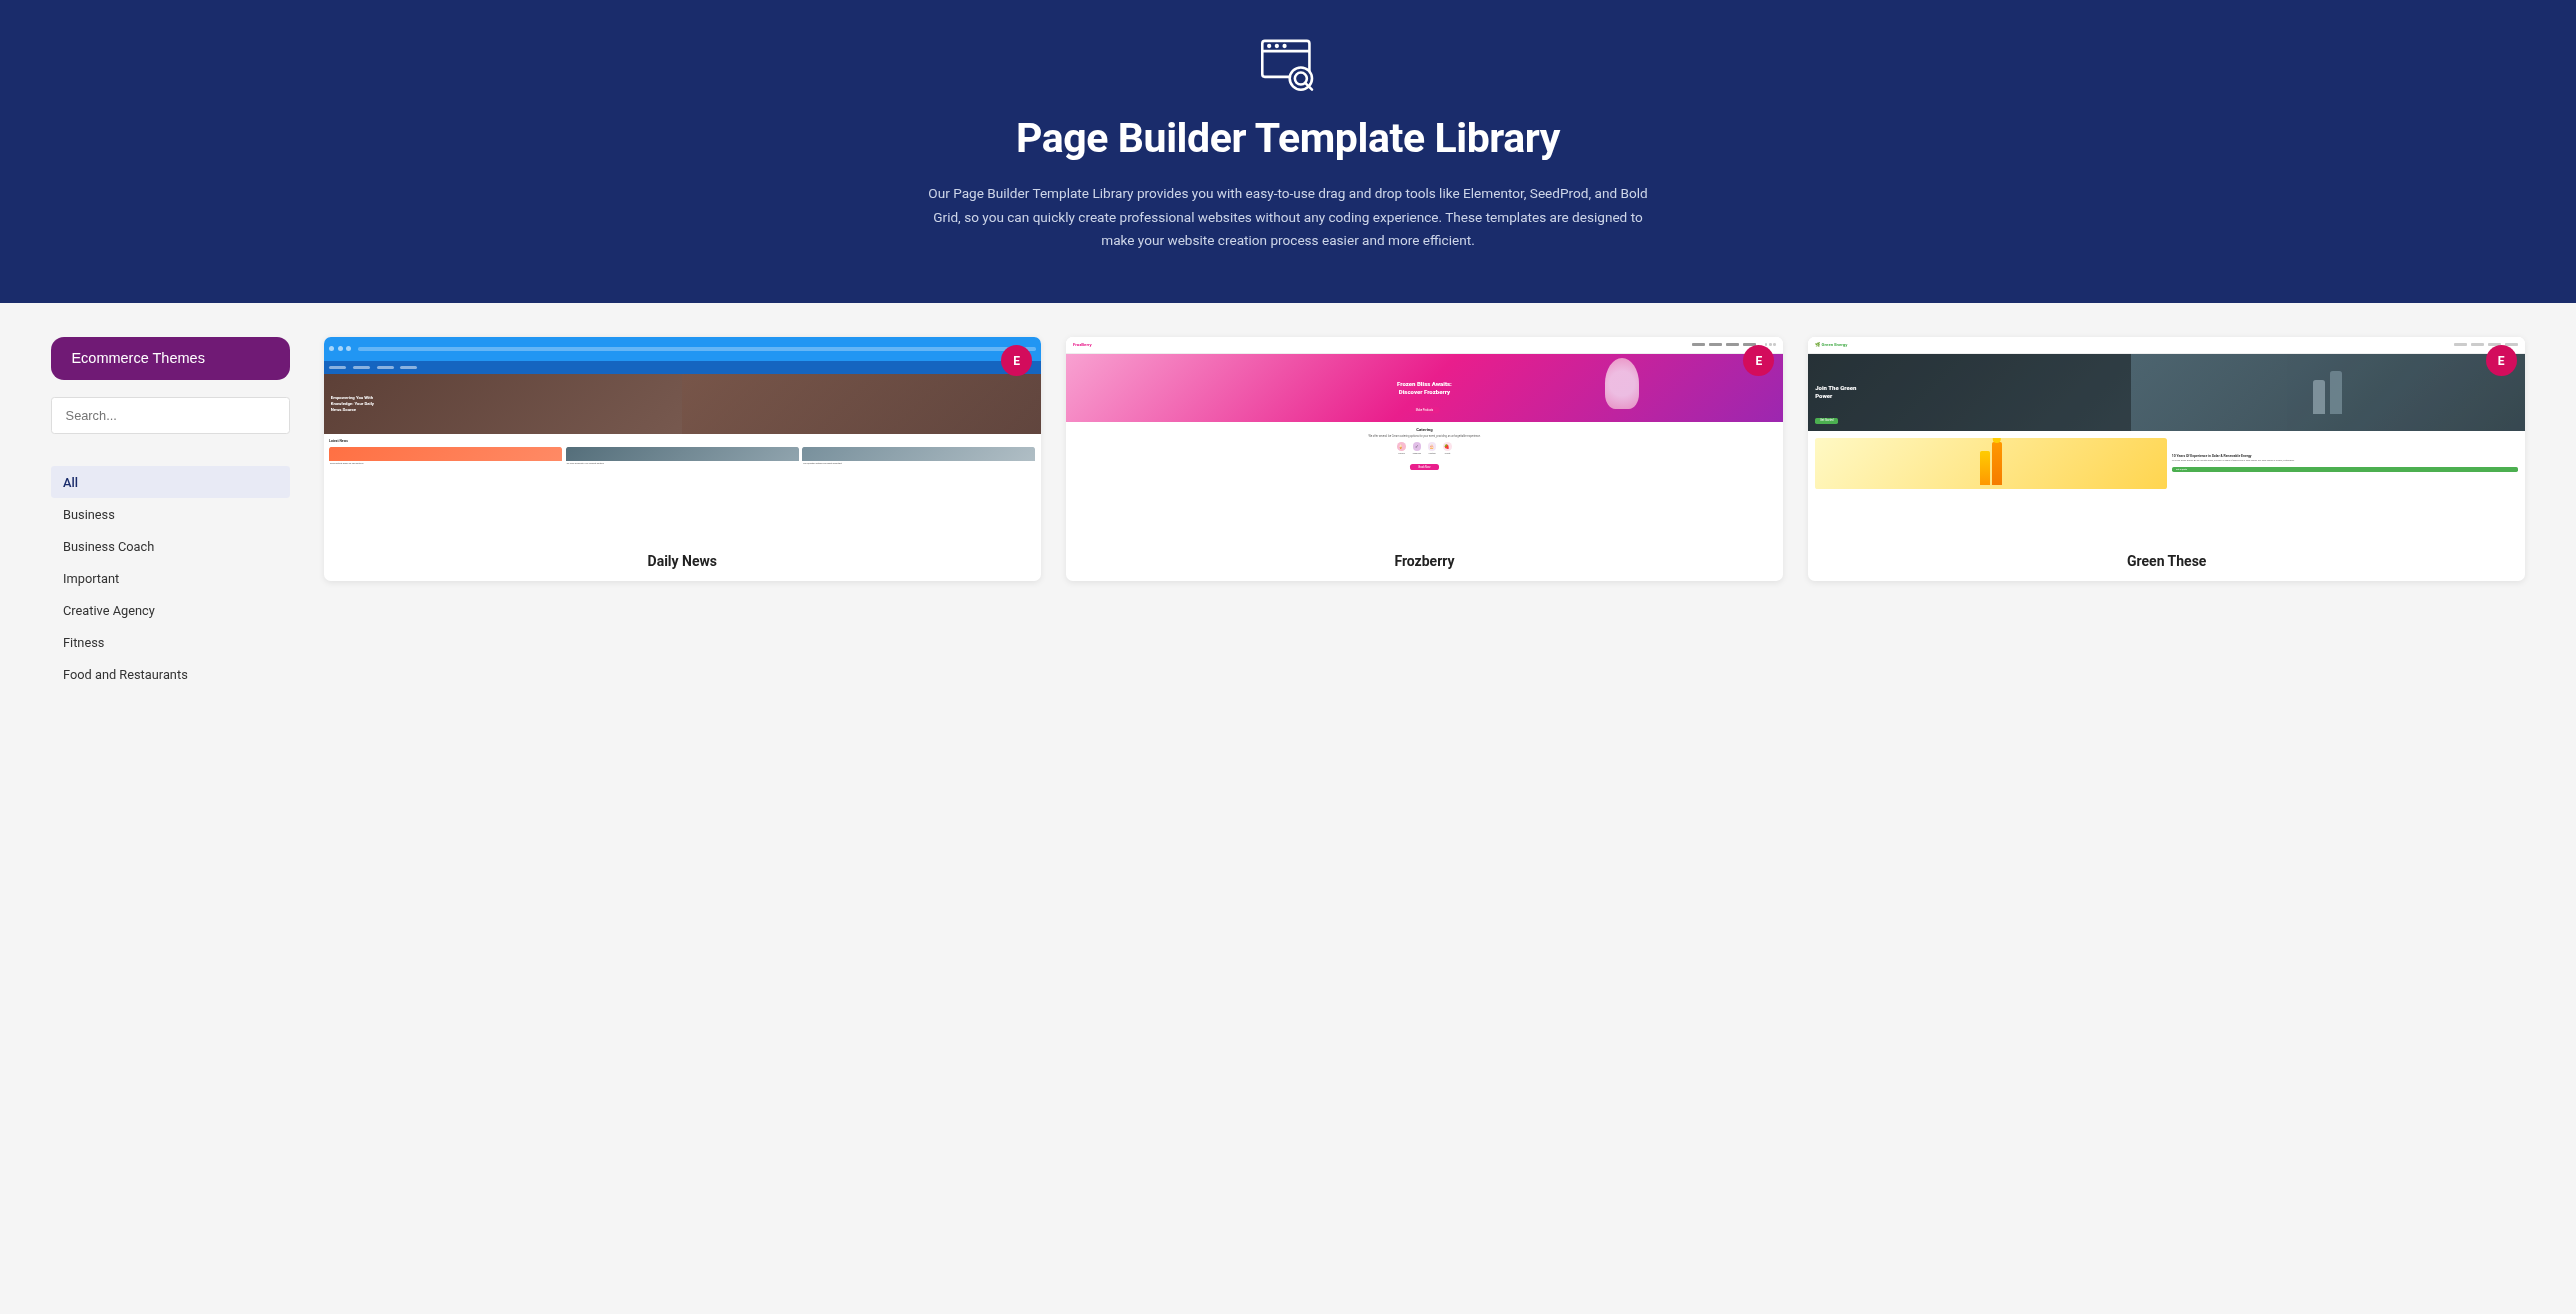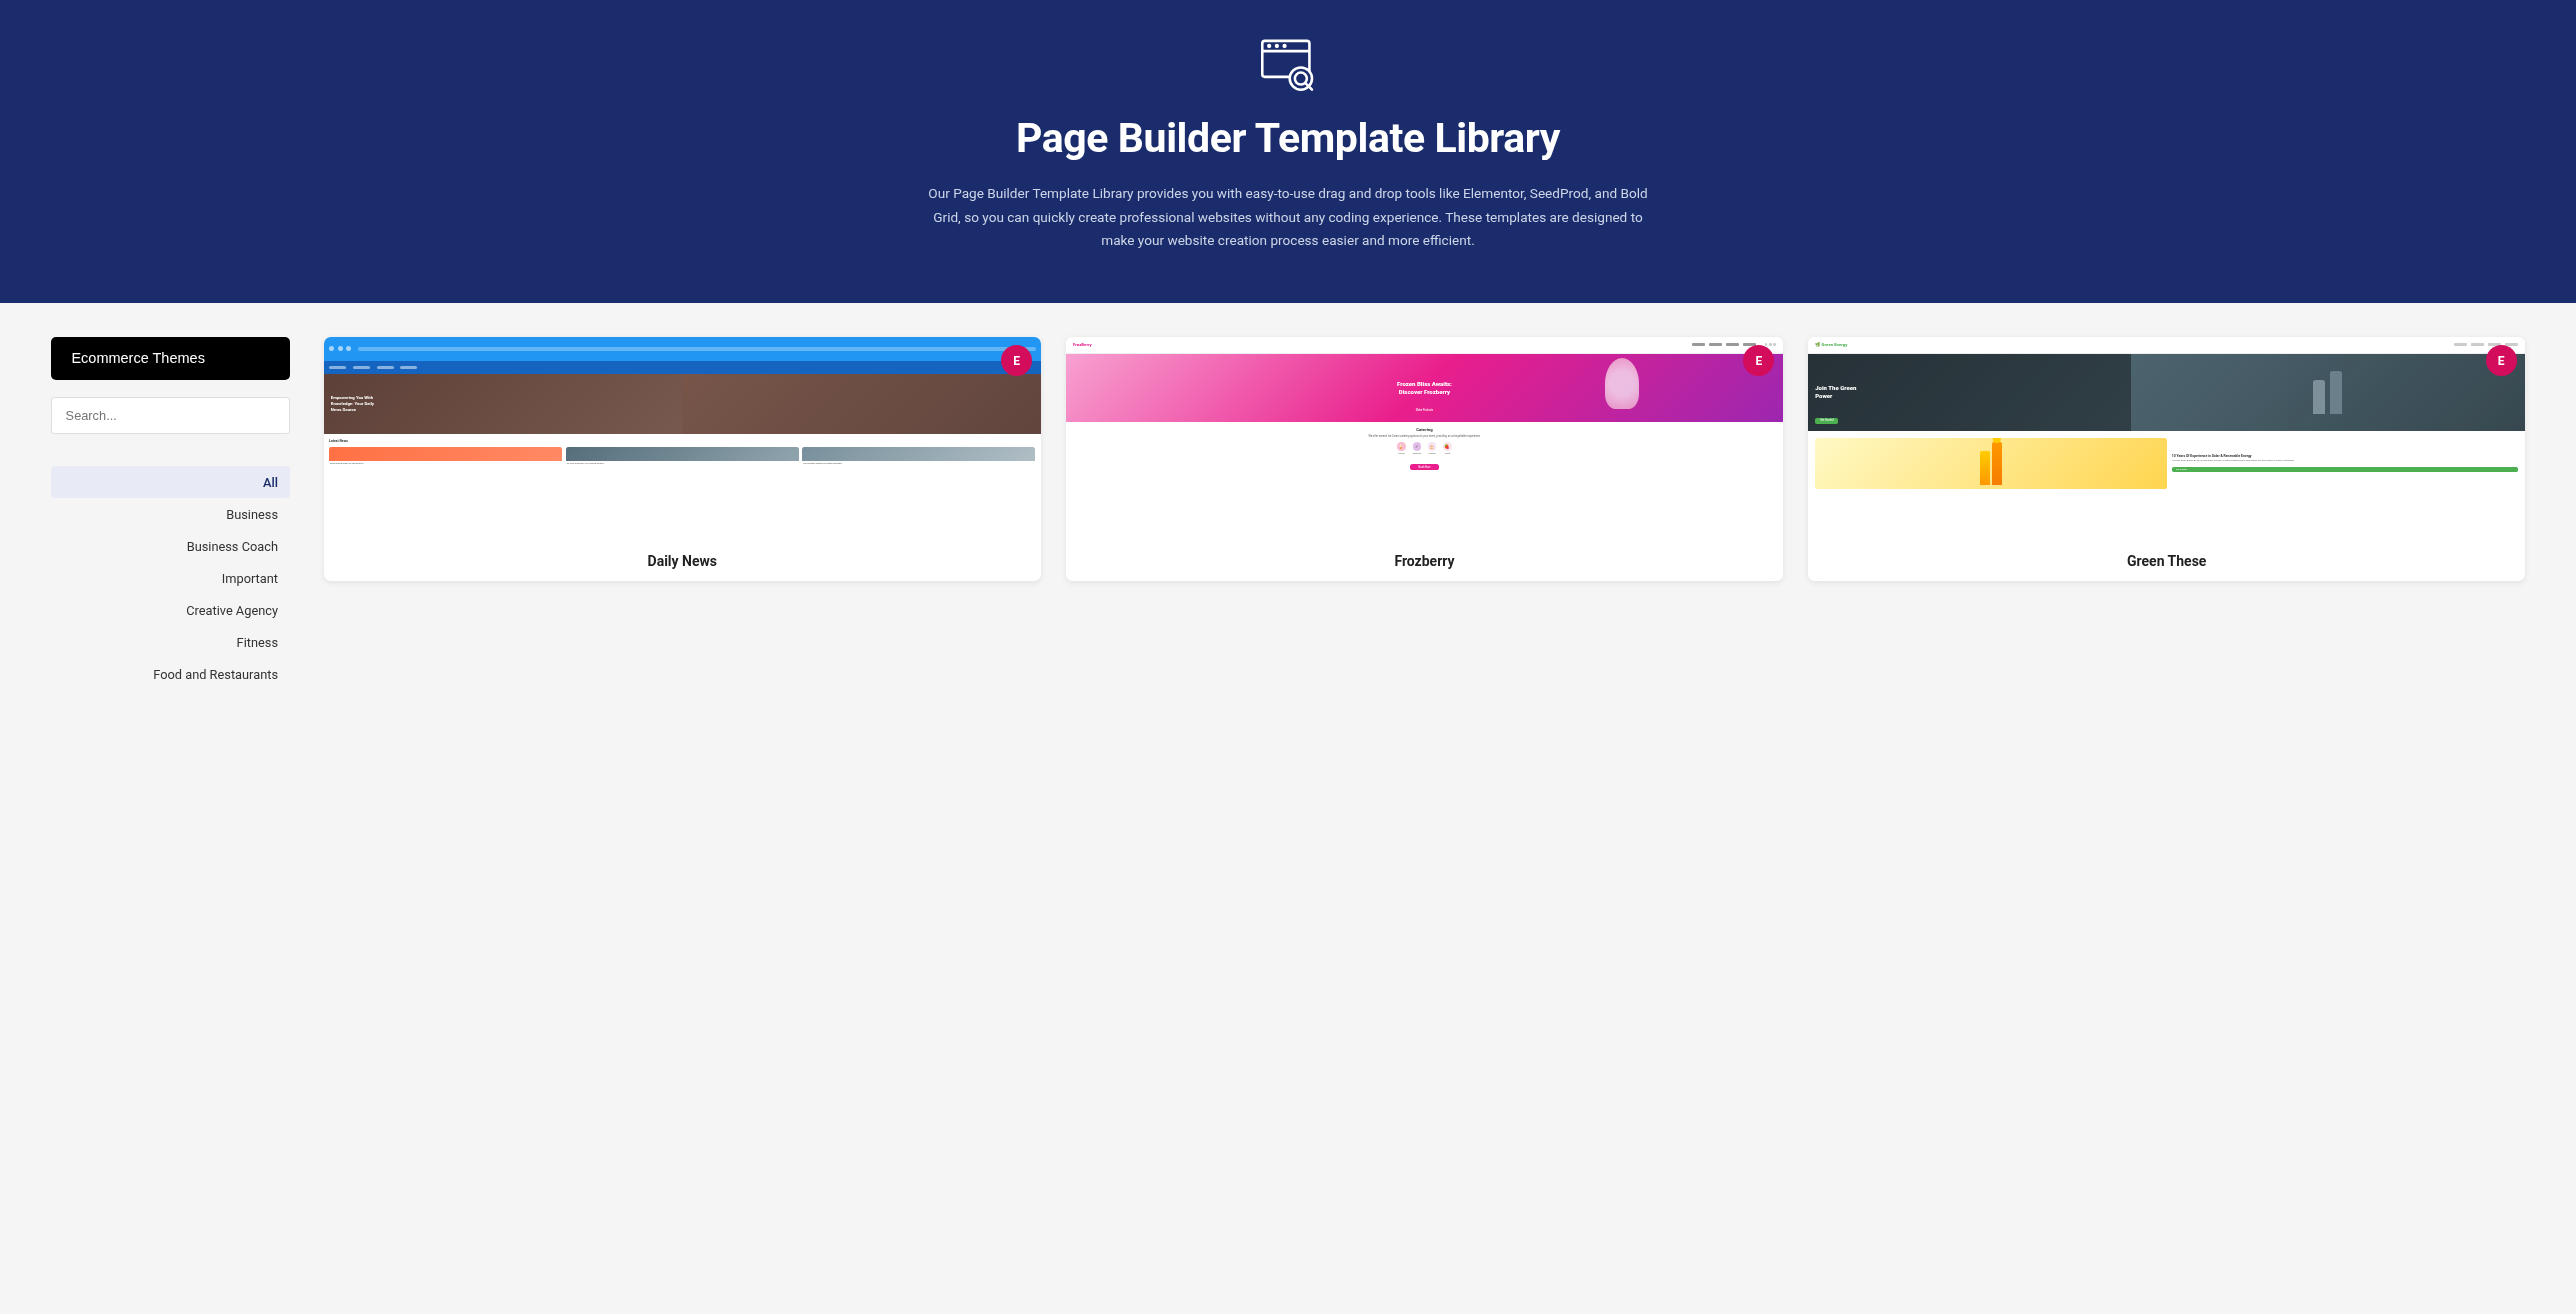--- a/index.html
+++ b/index.html
@@ -47,48 +47,47 @@
       gap: 34px;
       min-height: 511px;
     }
 
     
     .sidebar {
       width: 239px;
       flex-shrink: 0;
     }
     .ecommerce-btn {
-      background: #000000;
+      background: #701a75;
       color: white;
       border: none;
       padding: 13.6px 20.4px;
       width: 100%;
       text-align: left;
       font-size: 14.5px;
       font-weight: 500;
-      border-radius: 5px;
+      border-radius: 13px;
       cursor: pointer;
       margin-bottom: 17px;
     }
     .search-container {
       margin-bottom: 32px;
     }
     .search-input {
       width: 100%;
       padding: 10.2px 13.6px;
       border: 0.9px solid #ddd;
       border-radius: 3.4px;
       font-size: 12.8px;
       color: #999;
       background: white;
       outline: none;
     }
     .filter-list {
       list-style: none;
-      text-align: right;
     }
     .filter-item {
       padding: 8.5px 12px;
       font-size: 12.8px;
       cursor: pointer;
       border-radius: 3.4px;
       color: #333;
     }
     .filter-item.active {
       background: #e8eaf5;

